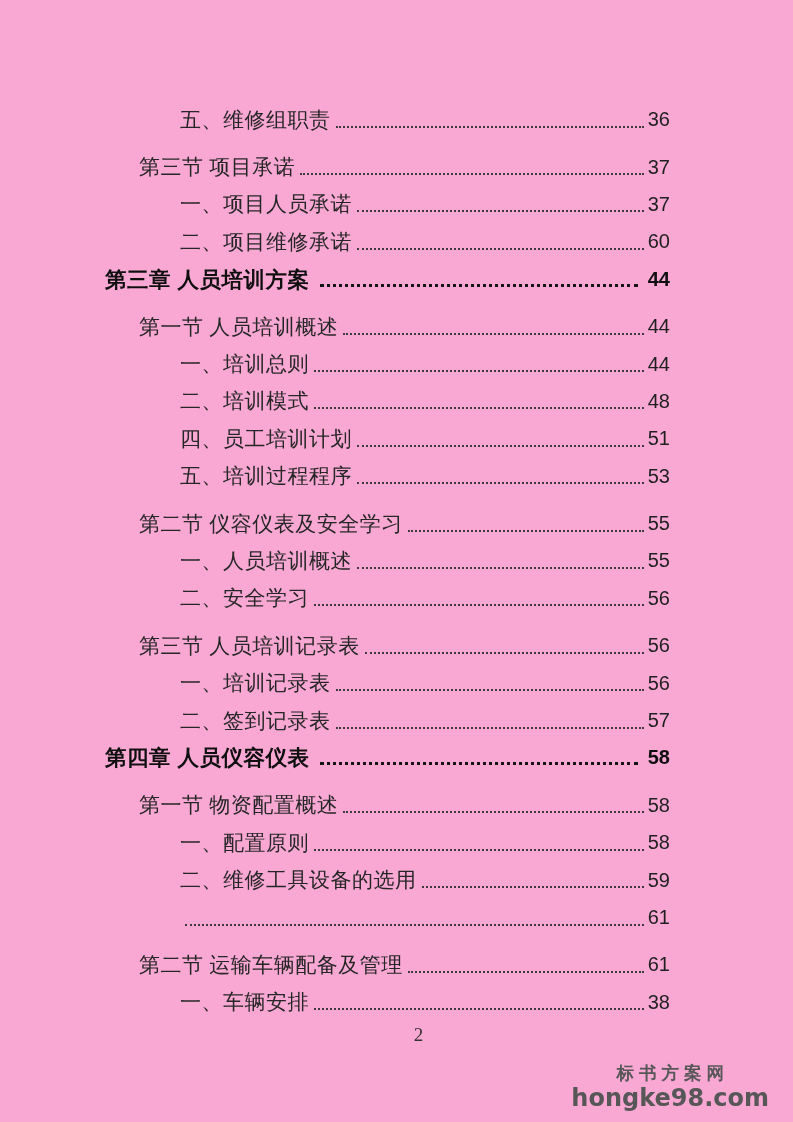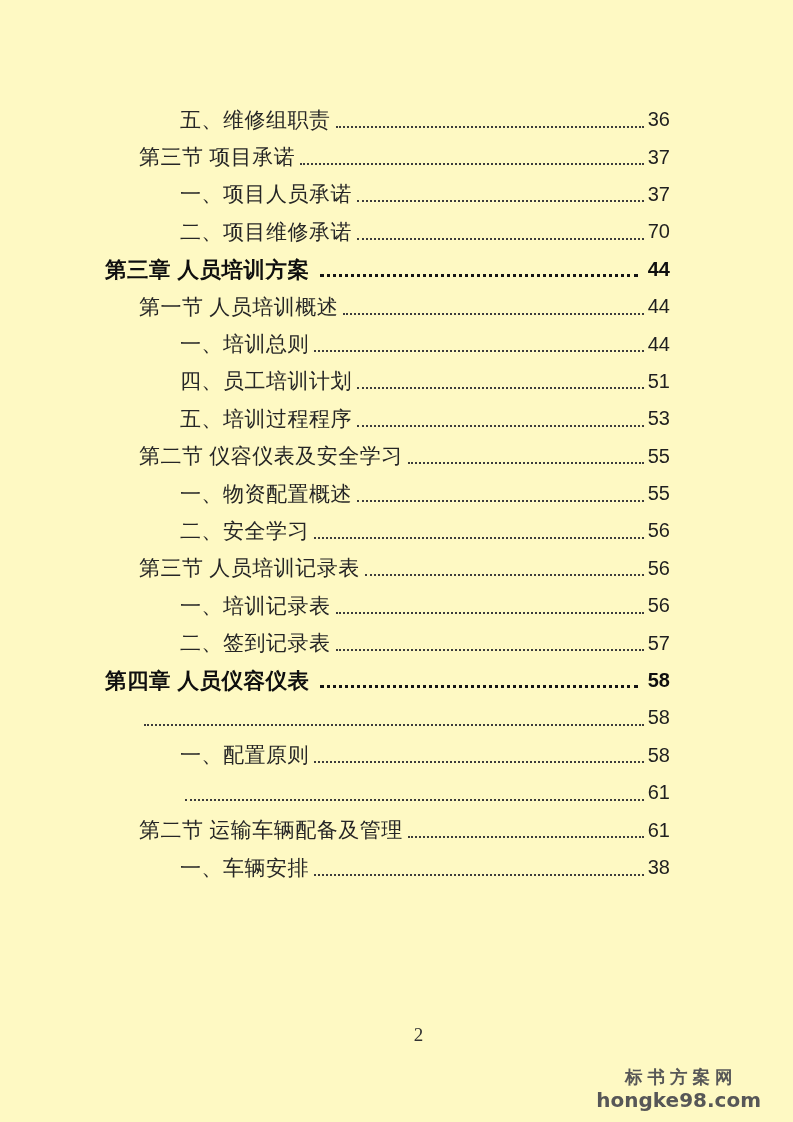--- a/index.html
+++ b/index.html
@@ -6,38 +6,38 @@
   html, body { background:#ffffff; }
   body {
     width:793px; height:1122px;
     position:relative;
     overflow:hidden;
     font-family:"Liberation Serif","DejaVu Serif",serif;
     color:#262626;
   }
   .page {
     position:absolute; inset:0;
-    background:#fef9c3;
+    background:#f9a8d4;
   }
   .toc {
     position:absolute;
     left:105px; top:101px;
     width:565px;
   }
   .row {
     display:flex;
     align-items:center;
     height:37.4px;
     font-size:21px;
   }
   .row .label {
     white-space:pre;
     letter-spacing:0.5px;
   }
-  .row.lvl1 { padding-left:34px; }
+  .row.lvl1 { padding-left:34px;margin-top:10px; }
   .row.lvl2 { padding-left:75px; }
   .row .leader {
     flex:1 1 auto;
     height:0;
     border-bottom:2px dotted #3c3c3c;
     margin:0 4px 0 5px;
     position:relative;
     top:7px;
     min-width:20px;
   }
@@ -68,36 +68,36 @@
     top:1024px;
     left:22px;
     width:793px;
     text-align:center;
     font-size:19px;
     color:#333333;
     font-family:"Liberation Serif","DejaVu Serif",serif;
   }
   .watermark {
     position:absolute;
-    right:32px;
+    right:24px;
     bottom:11px;
     text-align:center;
     color:#575757;
   }
   .wm-name {
     font-family:"Liberation Sans","DejaVu Sans",sans-serif;
     font-weight:800;
     font-size:17.5px;
     letter-spacing:5px;
     padding-left:5px; 
   }
   .wm-url {
     font-family:"DejaVu Sans","Liberation Sans",sans-serif;
     font-weight:700;
-    font-size:20px;
+    font-size:24px;
     line-height:1.05;
     margin-top:1px;
   }
 </style>
 </head>
 <body>
 
 <div class="page">
 
   <div class="toc" id="toc">
@@ -112,54 +112,59 @@
         <span class="num">37</span>
       </div>
       <div class="row lvl2">
         <span class="label">一、项目人员承诺</span>
         <span class="leader"></span>
         <span class="num">37</span>
       </div>
       <div class="row lvl2">
         <span class="label">二、项目维修承诺</span>
         <span class="leader"></span>
-        <span class="num">70</span>
+        <span class="num">60</span>
       </div>
       <div class="row lvl0 chapter">
         <span class="label">第三章 人员培训方案</span>
         <span class="leader"></span>
         <span class="num">44</span>
       </div>
       <div class="row lvl1">
         <span class="label">第一节 人员培训概述</span>
         <span class="leader"></span>
         <span class="num">44</span>
       </div>
       <div class="row lvl2">
         <span class="label">一、培训总则</span>
         <span class="leader"></span>
         <span class="num">44</span>
       </div>
       <div class="row lvl2">
+        <span class="label">二、培训模式</span>
+        <span class="leader"></span>
+        <span class="num">48</span>
+      </div>
+      <div class="row lvl2">
         <span class="label">四、员工培训计划</span>
         <span class="leader"></span>
         <span class="num">51</span>
       </div>
       <div class="row lvl2">
         <span class="label">五、培训过程程序</span>
         <span class="leader"></span>
         <span class="num">53</span>
       </div>
       <div class="row lvl1">
         <span class="label">第二节 仪容仪表及安全学习</span>
         <span class="leader"></span>
         <span class="num">55</span>
       </div>
       <div class="row lvl2">
-        <span class="label">一、物资配置概述</span>
+        <span class="label">一、人员培训概述</span>
         <span class="leader"></span>
         <span class="num">55</span>
       </div>
       <div class="row lvl2">
         <span class="label">二、安全学习</span>
         <span class="leader"></span>
         <span class="num">56</span>
       </div>
       <div class="row lvl1">
         <span class="label">第三节 人员培训记录表</span>
@@ -175,27 +180,33 @@
         <span class="label">二、签到记录表</span>
         <span class="leader"></span>
         <span class="num">57</span>
       </div>
       <div class="row lvl0 chapter">
         <span class="label">第四章 人员仪容仪表</span>
         <span class="leader"></span>
         <span class="num">58</span>
       </div>
       <div class="row lvl1">
+        <span class="label">第一节 物资配置概述</span>
         <span class="leader"></span>
         <span class="num">58</span>
       </div>
       <div class="row lvl2">
         <span class="label">一、配置原则</span>
         <span class="leader"></span>
         <span class="num">58</span>
+      </div>
+      <div class="row lvl2">
+        <span class="label">二、维修工具设备的选用</span>
+        <span class="leader"></span>
+        <span class="num">59</span>
       </div>
       <div class="row lvl2">
         <span class="leader"></span>
         <span class="num">61</span>
       </div>
       <div class="row lvl1">
         <span class="label">第二节 运输车辆配备及管理</span>
         <span class="leader"></span>
         <span class="num">61</span>
       </div>

